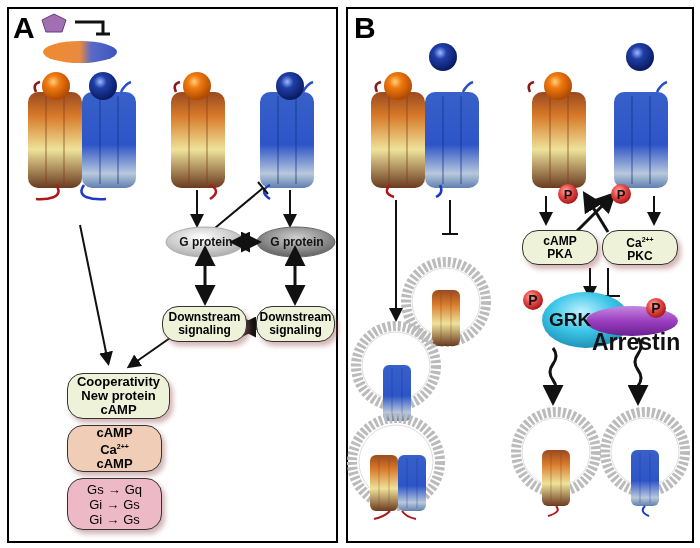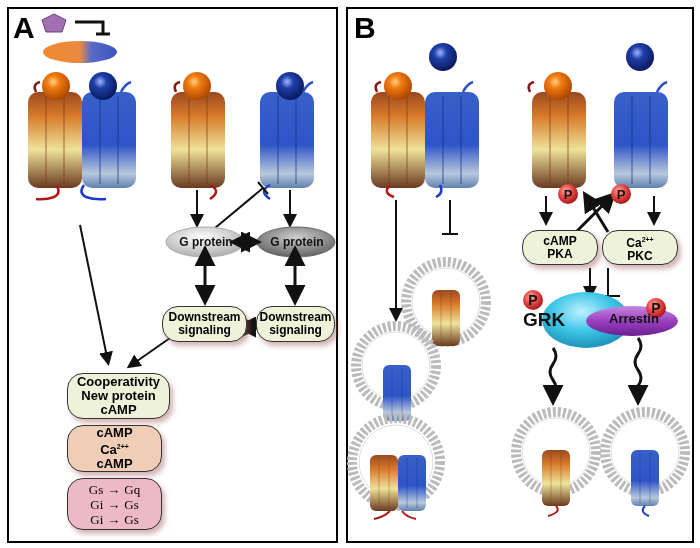--- a/index.html
+++ b/index.html
@@ -240,21 +240,21 @@
 <div class="box green" style="left:67px;top:373px;width:103px;height:46px;font-size:13px;line-height:14px;">
   <div>Cooperativity</div>
   <div>New protein</div>
   <div>cAMP</div>
 </div>
 <div class="box salmon" style="left:67px;top:425px;width:95px;height:47px;font-size:13px;line-height:14px;">
   <div>cAMP</div>
   <div><span>Ca</span><sup>2++</sup></div>
   <div>cAMP</div>
 </div>
-<div class="box pink" style="left:67px;top:478px;width:95px;height:52px;font-size:13px;line-height:15px;font-weight:normal;font-family:Liberation Serif, serif;">
+<div class="box pink" style="left:67px;top:478px;width:95px;height:52px;font-size:13px;line-height:15px;font-weight:normal;">
   <div class="row">
       <span>Gs</span>
       <span>→</span>
       <span>Gq</span>
     </div>
   <div class="row">
       <span>Gi</span>
       <span>→</span>
       <span>Gs</span>
     </div>
@@ -272,14 +272,14 @@
 <div class="box green" style="left:602px;top:230px;width:76px;height:35px;">
   <div><span>Ca</span><sup>2++</sup></div>
   <div>PKC</div>
 </div>
 
 <div class="lbl" style="left:560px;top:187px;width:16px;font-size:13px;">P</div>
 <div class="lbl" style="left:613px;top:187px;width:16px;font-size:13px;">P</div>
 <div class="lbl" style="left:525px;top:292px;width:16px;font-size:14px;">P</div>
 <div class="lbl" style="left:648px;top:300px;width:16px;font-size:14px;">P</div>
 
-<div class="lbl" style="left:519px;top:309px;width:50px;font-size:19px;">GRK</div>
-<div class="lbl" style="left:592px;top:311px;width:84px;font-size:13px;">Arrestin</div>
+<div class="lbl" style="left:545px;top:309px;width:50px;font-size:19px;">GRK</div>
+<div class="lbl" style="left:592px;top:329px;width:84px;font-size:23px;">Arrestin</div>
 
 </body></html>

